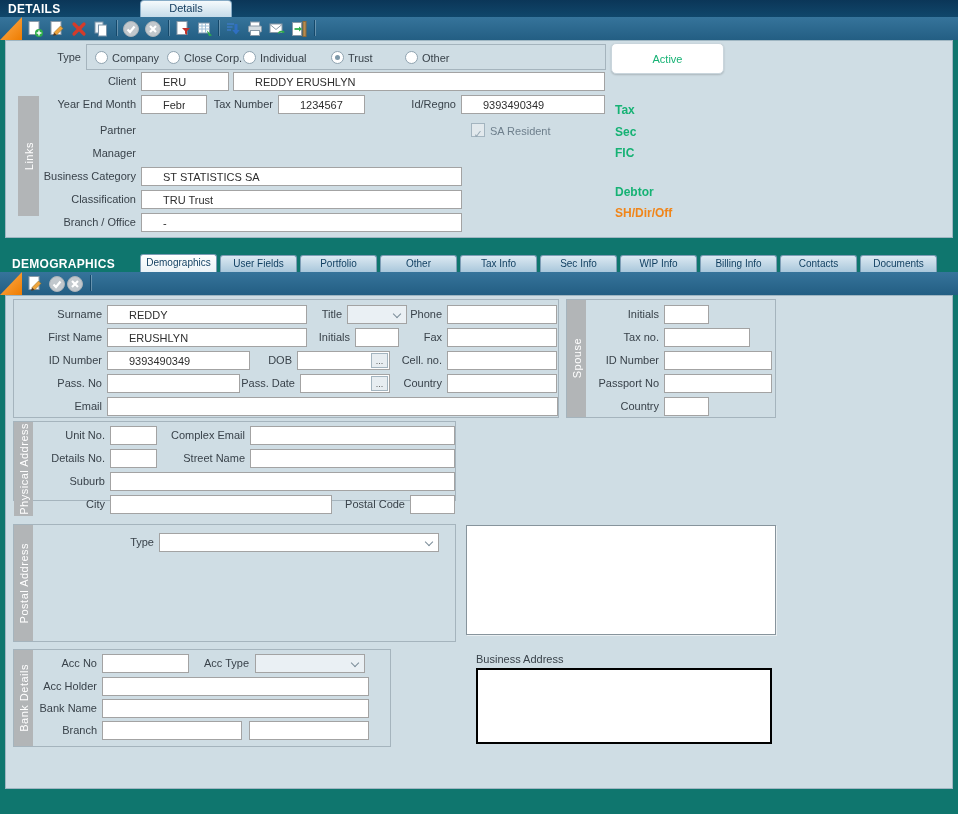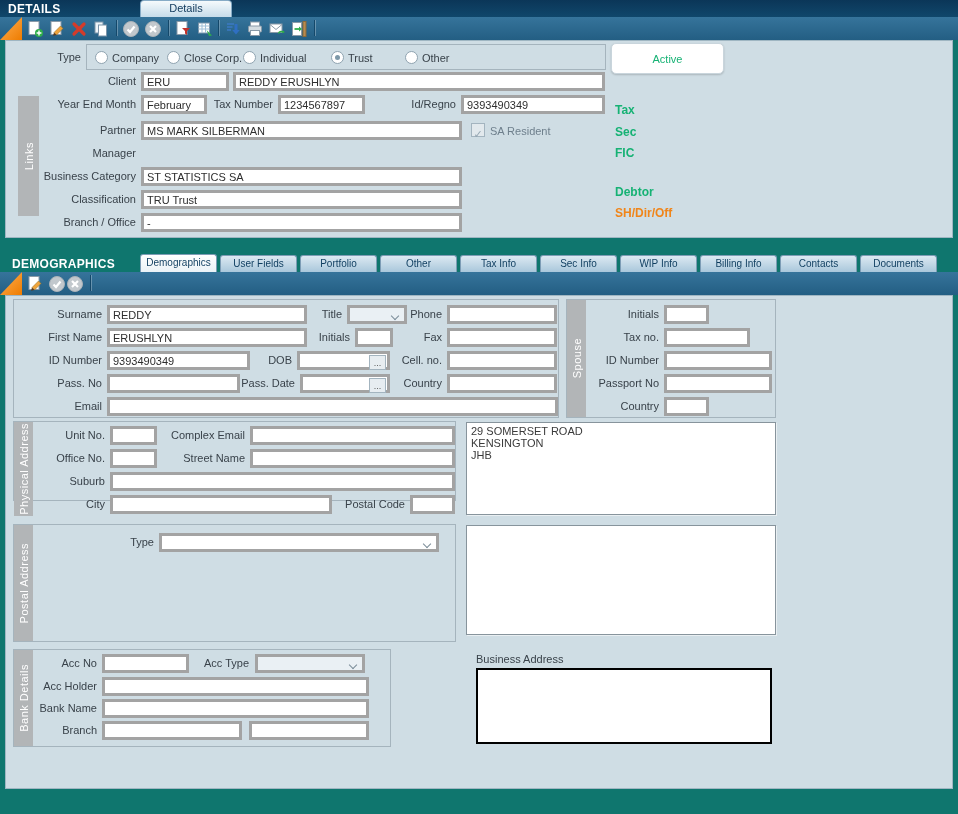--- a/index.html
+++ b/index.html
@@ -19,22 +19,22 @@
     clip-path:polygon(100% 0,100% 100%,0 100%);}
   .tbtn{position:absolute;top:2px;width:20px;height:20px;background:transparent;border:none;padding:0;cursor:pointer;}
   .tbtn svg{display:block;}
   .tsep{position:absolute;top:3px;width:1px;height:16px;background:#14486a;box-shadow:1px 0 0 rgba(255,255,255,.28);}
 
   
   .panel{position:absolute;left:5px;width:948px;background:#cfdde4;border:1px solid #9fb6c2;}
 
   .lbl{position:absolute;font-size:11px;color:#39424a;text-align:right;white-space:nowrap;}
   .llbl{position:absolute;font-size:11px;color:#39424a;text-align:left;white-space:nowrap;}
-  .fld{position:absolute;height:19px;background:#fff;border:3px solid #a3a3a3;font-family:"Liberation Sans",sans-serif;
-    font-size:11px;color:#2e2e2e;padding:0 3px;outline:none;}
+  .fld{position:absolute;height:19px;background:#fff;border:1px solid #a3a3a3;font-family:"Liberation Sans",sans-serif;
+    font-size:11px;color:#2e2e2e;padding:0 21px;outline:none;}
   .grp{position:absolute;border:1px solid #a5b4bd;}
   .vstrip{position:absolute;background:#b2b5b7;display:flex;align-items:center;justify-content:center;}
   .vstrip span{writing-mode:vertical-rl;transform:rotate(180deg);font-size:11px;color:#fff;letter-spacing:.5px;white-space:nowrap;}
 
   
   .radio{position:absolute;width:13px;height:13px;border-radius:50%;background:#fff;border:1px solid #8fa3b0;}
   .radio.sel::after{content:"";position:absolute;left:3px;top:3px;width:5px;height:5px;border-radius:50%;background:#7d98a8;}
   .ropt{position:absolute;font-size:11px;color:#39424a;white-space:nowrap;}
   .cbox{position:absolute;width:14px;height:14px;background:#e2e9ed;border:1px solid #a3b4bf;text-align:center;}
   .cbox span{font-size:11px;line-height:12px;color:#94a6b2;}
@@ -190,21 +190,20 @@
     <input class="fld" style="left: 227px; top: 31px; width: 372px;" value="REDDY ERUSHLYN">
 
     <span class="lbl" style="left:20px;top:57px;width:110px;">Year End Month</span>
     <input class="fld" style="left: 135px; top: 54px; width: 66px;" value="February">
     <span class="lbl" style="left:187px;top:57px;width:80px;">Tax Number</span>
     <input class="fld" style="left: 272px; top: 54px; width: 87px;" value="1234567897">
     <span class="lbl" style="left:370px;top:57px;width:80px;">Id/Regno</span>
     <input class="fld" style="left: 455px; top: 54px; width: 144px;" value="9393490349">
 
     <span class="lbl" style="left:20px;top:83px;width:110px;">Partner</span>
-    <input class="fld" style="left: 135px; top: 80px; width: 321px;" value="MS MARK SILBERMAN">
     <span class="cbox" style="left:465px;top:82px;"><span>✓</span></span>
     <span class="llbl" style="left:484px;top:84px;color:#6e7f8c;">SA Resident</span>
 
     <span class="lbl" style="left:20px;top:106px;width:110px;">Manager</span>
 
     <span class="lbl" style="left:20px;top:129px;width:110px;">Business Category</span>
     <input class="fld" style="left: 135px; top: 126px; width: 321px;" value="ST STATISTICS SA">
 
     <span class="lbl" style="left:20px;top:152px;width:110px;">Classification</span>
     <input class="fld" style="left: 135px; top: 149px; width: 321px;" value="TRU Trust">
@@ -319,37 +318,34 @@
 
     <div class="grp" style="left:7px;top:125px;width:443px;height:80px;">
       <div class="vstrip" style="left:0;top:0;width:19px;height:94px;">
         <span>Physical Address</span>
       </div>
       <span class="lbl" style="left:24px;top:7px;width:67px;">Unit No.</span>
       <input class="fld" style="left: 96px; top: 4px; width: 47px;">
       <span class="lbl" style="left:146px;top:7px;width:85px;">Complex Email</span>
       <input class="fld" style="left: 236px; top: 4px; width: 205px;">
 
-      <span class="lbl" style="left:24px;top:30px;width:67px;">Office No.</span>
+      <span class="lbl" style="left:24px;top:30px;width:67px;">Details No.</span>
       <input class="fld" style="left: 96px; top: 27px; width: 47px;">
       <span class="lbl" style="left:146px;top:30px;width:85px;">Street Name</span>
       <input class="fld" style="left: 236px; top: 27px; width: 205px;">
 
       <span class="lbl" style="left:24px;top:53px;width:67px;">Suburb</span>
       <input class="fld" style="left: 96px; top: 50px; width: 345px;">
 
       <span class="lbl" style="left:24px;top:76px;width:67px;">City</span>
       <input class="fld" style="left: 96px; top: 73px; width: 222px;">
       <span class="lbl" style="left:326px;top:76px;width:65px;">Postal Code</span>
       <input class="fld" style="left: 396px; top: 73px; width: 45px;">
     </div>
 
-    <div class="tarea" style="left:460px;top:126px;width:310px;height:93px;">29 SOMERSET ROAD
-KENSINGTON
-JHB</div>
 
     <div class="grp" style="left:7px;top:228px;width:443px;height:118px;">
       <div class="vstrip" style="left:0;top:0;width:19px;height:116px;">
         <span>Postal Address</span>
       </div>
       <span class="lbl" style="left:55px;top:11px;width:85px;">Type</span>
       <div class="fld" style="left:145px;top:8px;width:280px;background:#fff;">
           <span class="chev"></span>
         </div>
     </div>

